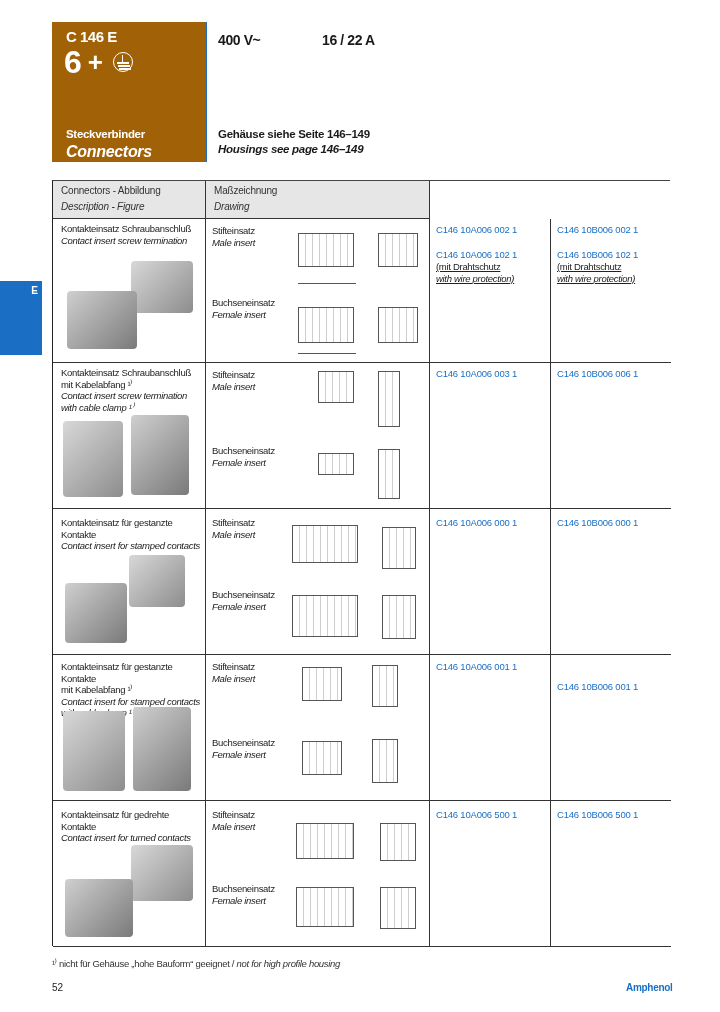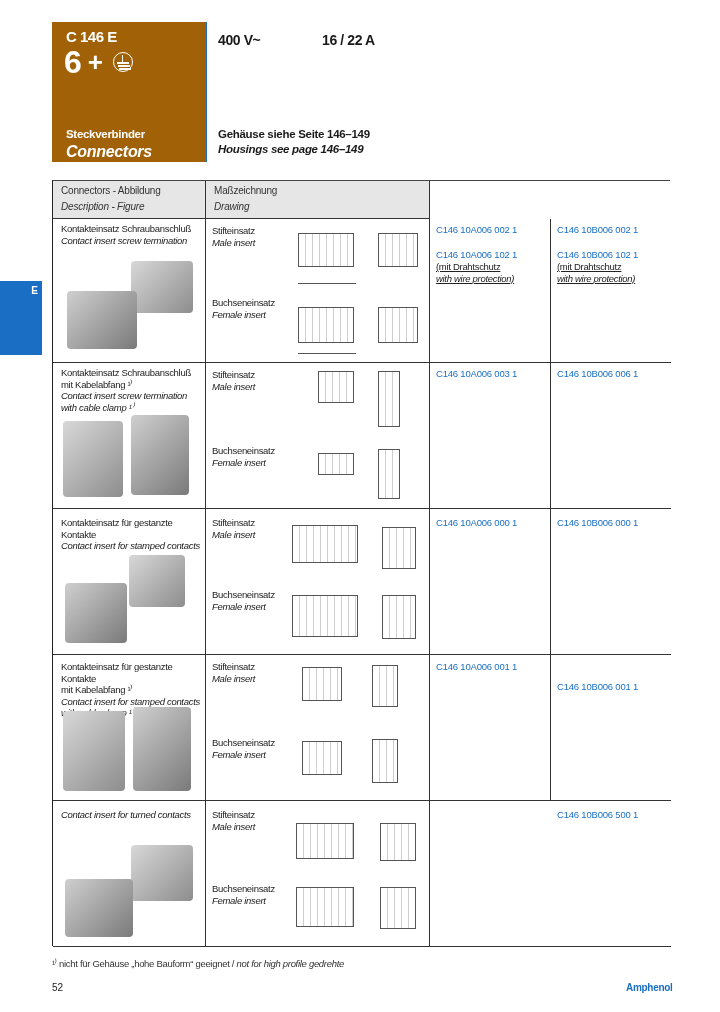--- a/index.html
+++ b/index.html
@@ -237,42 +237,46 @@
       <div class="pn" style="top:6px;">C146 10A006 001 1</div>
     </div>
     <div class="cell4">
       <div class="pn" style="top:0;margin-top:26px;">C146 10B006 001 1</div>
     </div>
   </div>
 
   <div class="row" style="top:620px;height:146px;">
     <div class="cell1">
       <div class="desc" style="top:8px;">
+        <div>Kontakteinsatz für gedrehte Kontakte</div>
         <div class="en">Contact insert for turned contacts</div>
       </div>
       <div class="photo a" style="left:78px;top:44px;width:62px;height:56px;"></div>
       <div class="photo b" style="left:12px;top:78px;width:68px;height:58px;"></div>
     </div>
     <div class="cell2">
       <div class="ins" style="top:8px;">
         <div>Stifteinsatz</div>
         <div class="en">Male insert</div>
       </div>
       <div class="drawing" style="left:90px;top:22px;width:58px;height:36px;"></div>
       <div class="drawing" style="left:174px;top:22px;width:36px;height:38px;"></div>
       <div class="ins" style="top:82px;">
         <div>Buchseneinsatz</div>
         <div class="en">Female insert</div>
       </div>
       <div class="drawing" style="left:90px;top:86px;width:58px;height:40px;"></div>
       <div class="drawing" style="left:174px;top:86px;width:36px;height:42px;"></div>
     </div>
+    <div class="cell3">
+      <div class="pn" style="top:8px;">C146 10A006 500 1</div>
+    </div>
     <div class="cell4">
       <div class="pn" style="top:8px;">C146 10B006 500 1</div>
     </div>
   </div>
 </div>
 
 <div class="footnote">
-  <span>¹⁾ nicht für Gehäuse „hohe Bauform“ geeignet</span><span> / </span><i>not for high profile gedrehte</i>
+  <span>¹⁾ nicht für Gehäuse „hohe Bauform“ geeignet</span><span> / </span><i>not for high profile housing</i>
 </div>
 <div class="page-no">52</div>
 <div class="brand">Amphenol</div>
 
 </body></html>

